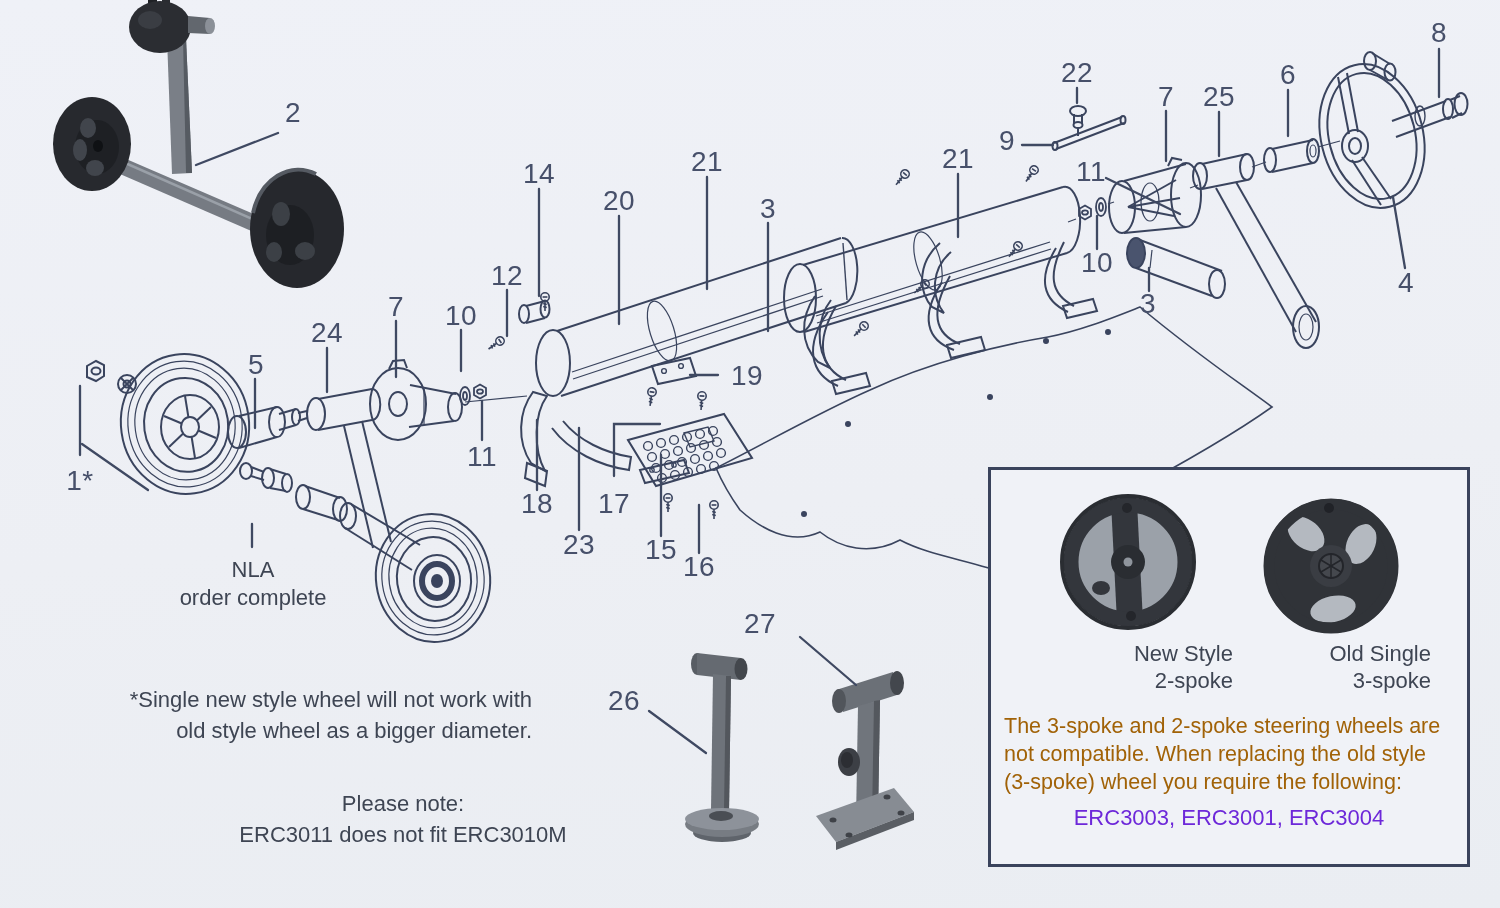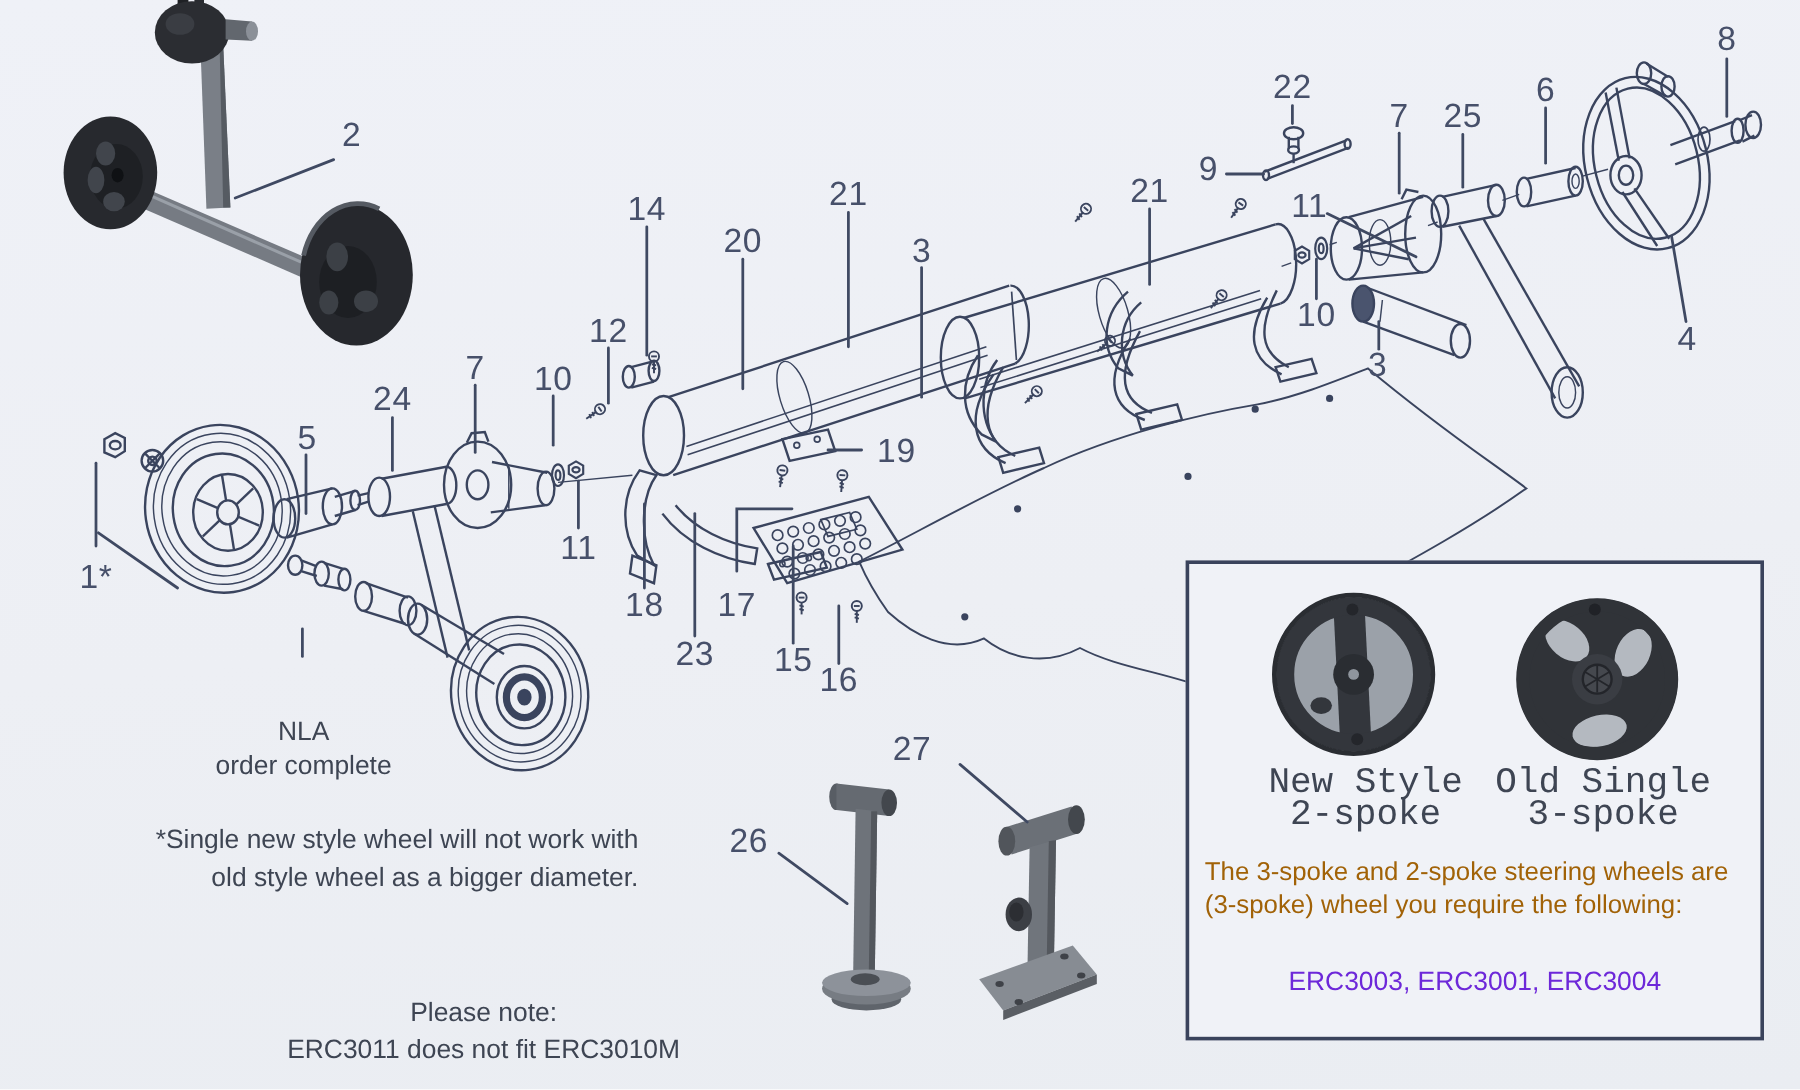--- a/index.html
+++ b/index.html
@@ -3,27 +3,27 @@
 <meta charset="utf-8">
 <style>
   html,body{margin:0;padding:0;background:#ffffff;}
   #page{position:relative;width:1500px;height:908px;overflow:hidden;
         background:linear-gradient(175deg,#eff1f7 0%,#edeff4 55%,#eaedf2 100%);
         font-family:"Liberation Sans", sans-serif;}
   svg{position:absolute;left:0;top:0;}
   .plab{position:absolute;transform:translate(-50%,-50%);font-size:28px;color:#47506a;
         letter-spacing:.5px;white-space:nowrap;}
   .note{position:absolute;color:#3e4553;font-size:22px;line-height:31px;text-align:right;}
-  .center{text-align:center;margin-top:40px;}
+  .center{text-align:center;}
   #nla{left:128px;top:556px;width:250px;line-height:28px;}
   #astnote{left:62px;top:684px;width:470px;}
   #pleasenote{left:148px;top:788px;width:510px;line-height:31px;}
   #inset{position:absolute;left:988px;top:467px;width:476px;height:394px;
          border:3px solid #3a435c;background:#f0f2f7;}
-  .cap{position:absolute;text-align:center;color:#3e4553;font-size:30px;line-height:27px;font-family:Liberation Mono, monospace;}
+  .cap{position:absolute;text-align:right;color:#3e4553;font-size:22px;line-height:27px;}
   #cap-new{left:52px;top:170px;width:190px;}
   #cap-old{left:250px;top:170px;width:190px;}
   #inset-body{position:absolute;left:13px;top:242px;width:452px;color:#a16207;
               font-size:21.5px;line-height:28px;}
   #inset-parts{position:absolute;left:0;top:335px;width:100%;text-align:center;
                color:#6d28d9;font-size:22px;}
 </style>
 </head>
 <body>
 
@@ -465,18 +465,19 @@
     <div id="cap-new" class="cap">
       <div>New Style</div>
       <div>2-spoke</div>
     </div>
     <div id="cap-old" class="cap">
       <div>Old Single</div>
       <div>3-spoke</div>
     </div>
     <div id="inset-body">
       <div>The 3-spoke and 2-spoke steering wheels are</div>
+      <div>not compatible. When replacing the old style</div>
       <div>(3-spoke) wheel you require the following:</div>
     </div>
     <div id="inset-parts">ERC3003, ERC3001, ERC3004</div>
   </div>
 
 </div>
 
 </body></html>

